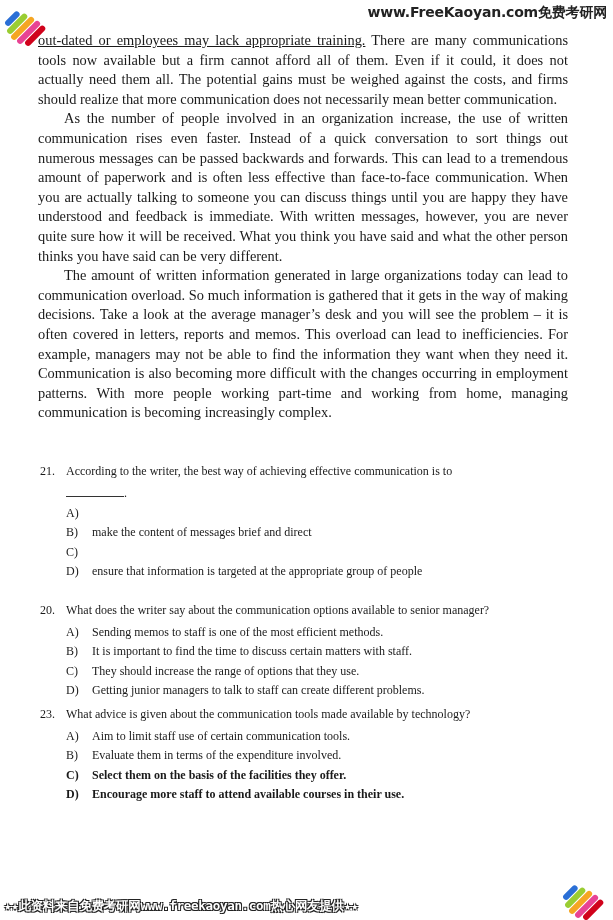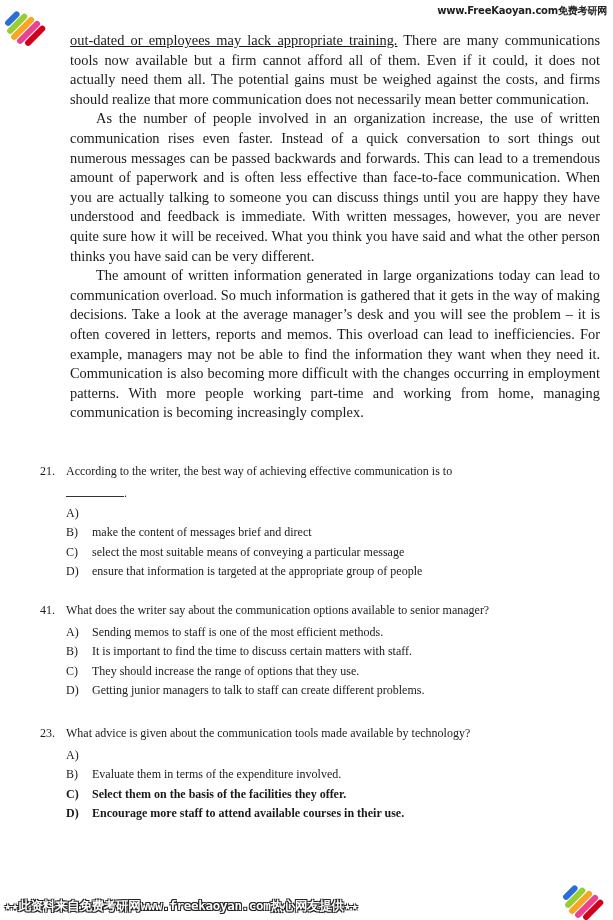--- a/index.html
+++ b/index.html
@@ -3,22 +3,22 @@
 <meta charset="utf-8">
 <style>
   html, body { margin:0; padding:0; background:#ffffff; }
   body { width:613px; height:920px; position:relative; overflow:hidden;
          font-family:"Liberation Serif", "DejaVu Serif", serif; color:#1a1a1a; }
   .logo { position:absolute; width:44px; height:40px; }
   .logo .bar { position:absolute; height:6px; border-radius:3px; transform:rotate(-45deg); transform-origin:left center; }
   .logo-top { left:4px; top:2px; }
   .logo-bottom { left:562px; top:876px; }
   .header-site { position:absolute; right:6px; top:4px; font-family:"DejaVu Sans", sans-serif;
-                 font-weight:bold; font-size:10px; color:#222; letter-spacing:-0.2px; }
-  .text-block { position:absolute; left:38px; width:530px; font-size:14.4px; line-height:19.6px;margin-left:32px; }
+                 font-weight:bold; font-size:14px; color:#222; letter-spacing:-0.2px; }
+  .text-block { position:absolute; left:38px; width:530px; font-size:14.4px; line-height:19.6px; }
   .para { margin:0; text-align:justify; text-align-last:auto; }
   .para.indent { text-indent:26px; }
   .underline { text-decoration:underline; }
   .question { position:absolute; left:40px; width:532px; font-size:12px; line-height:19.5px; }
   .q-stem { display:flex; }
   .q-num { width:26px; flex:none; }
   .q-text { flex:1; text-align:justify; }
   .blank { display:inline-block; width:58px; border-bottom:1px solid #333; height:14px; margin-left:26px; }
   .options { margin-left:26px; margin-top:2px; }
   .option { display:flex; height:19.5px; }
@@ -55,32 +55,31 @@
   <div class="options">
     <div class="option">
         <span class="opt-letter">A)</span>
       </div>
     <div class="option">
         <span class="opt-letter">B)</span>
         <span>make the content of messages brief and direct</span>
       </div>
     <div class="option">
         <span class="opt-letter">C)</span>
-        <span>select the most suitable means of conveying a particular message</span>
       </div>
     <div class="option">
         <span class="opt-letter">D)</span>
         <span>ensure that information is targeted at the appropriate group of people</span>
       </div>
   </div>
 </div>
 
 <div class="question" style="top:601px;">
   <div class="q-stem">
-    <span class="q-num">41.</span>
+    <span class="q-num">20.</span>
     <span class="q-text">What does the writer say about the communication options available to senior manager?</span>
   </div>
   <div class="options">
     <div class="option">
         <span class="opt-letter">A)</span>
         <span>Sending memos to staff is one of the most efficient methods.</span>
       </div>
     <div class="option">
         <span class="opt-letter">B)</span>
         <span>It is important to find the time to discuss certain matters with staff.</span>
@@ -89,28 +88,29 @@
         <span class="opt-letter">C)</span>
         <span>They should increase the range of options that they use.</span>
       </div>
     <div class="option">
         <span class="opt-letter">D)</span>
         <span>Getting junior managers to talk to staff can create different problems.</span>
       </div>
   </div>
 </div>
 
-<div class="question" style="top:724px;">
+<div class="question" style="top:705px;">
   <div class="q-stem">
     <span class="q-num">23.</span>
     <span class="q-text">What advice is given about the communication tools made available by technology?</span>
   </div>
   <div class="options">
     <div class="option">
         <span class="opt-letter">A)</span>
+        <span>Aim to limit staff use of certain communication tools.</span>
       </div>
     <div class="option">
         <span class="opt-letter">B)</span>
         <span>Evaluate them in terms of the expenditure involved.</span>
       </div>
     <div class="option" style="font-weight:bold;">
         <span class="opt-letter">C)</span>
         <span>Select them on the basis of the facilities they offer.</span>
       </div>
     <div class="option" style="font-weight:bold;">

